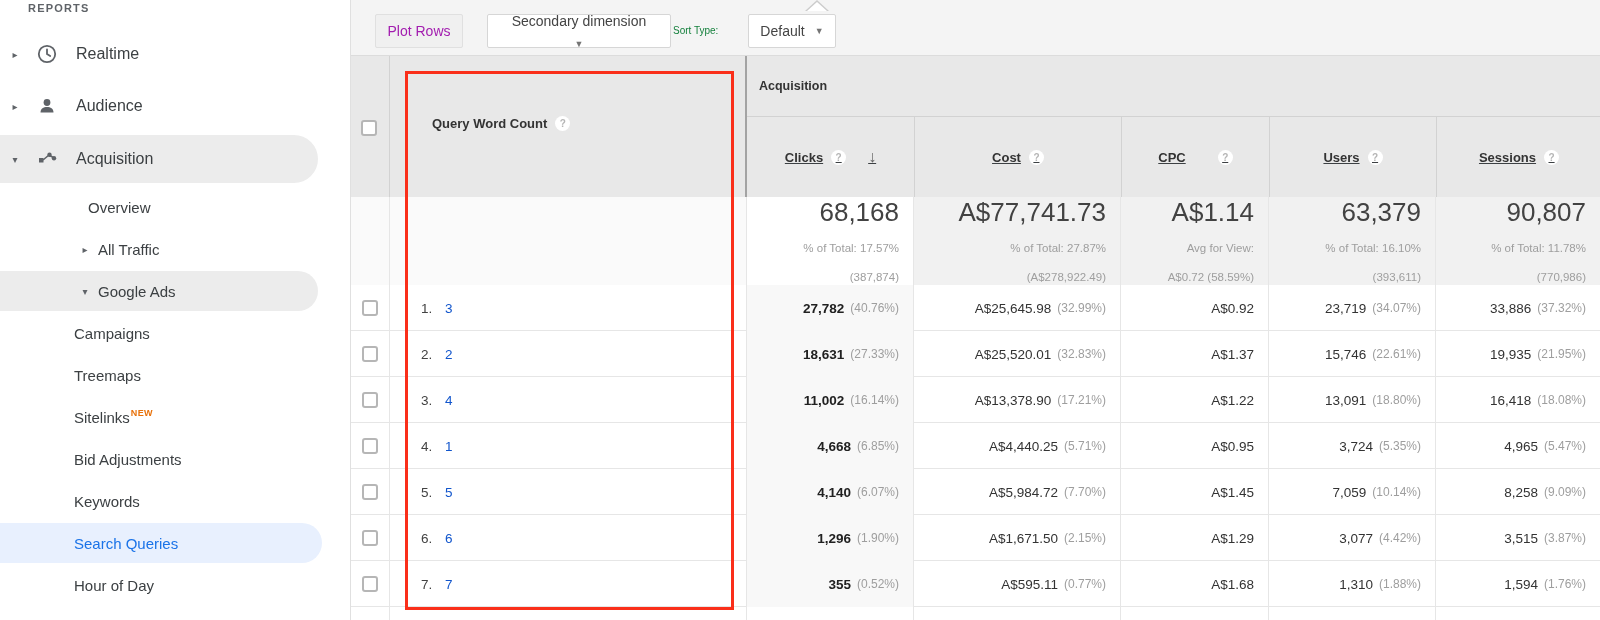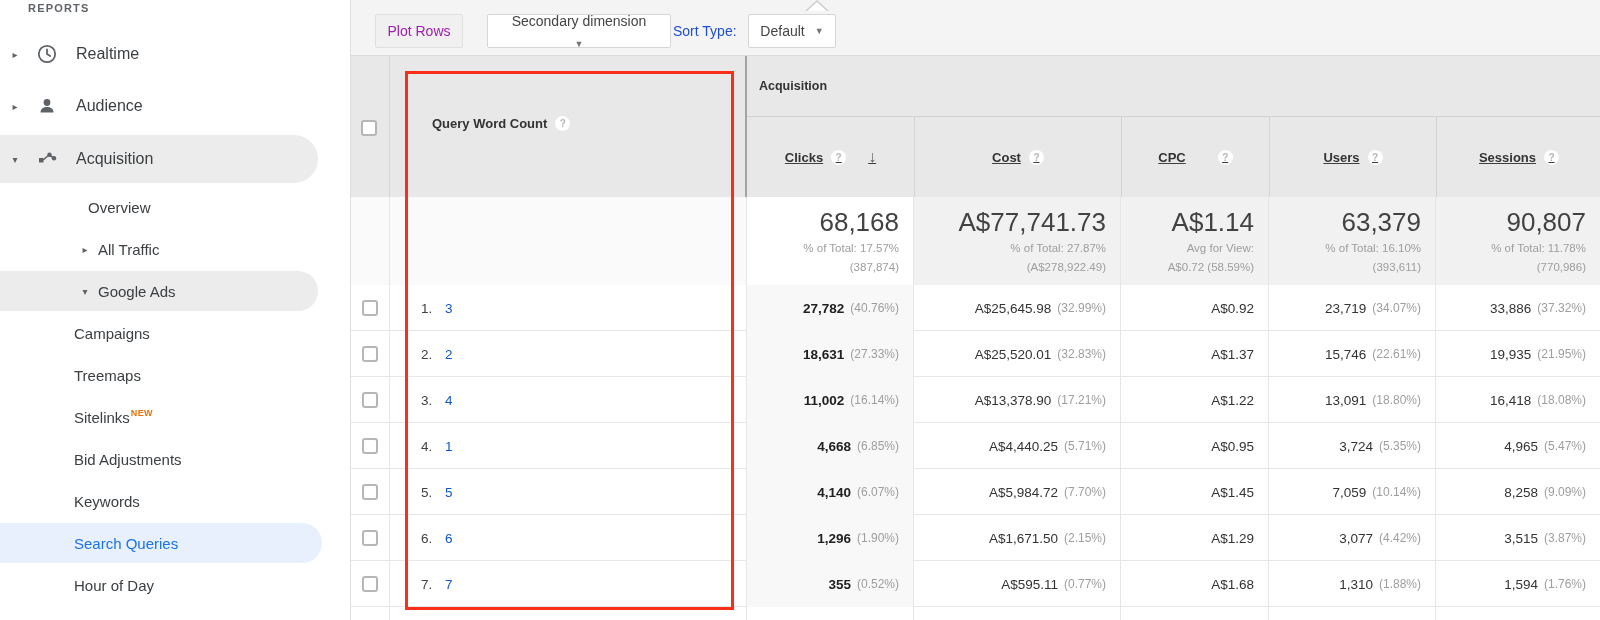--- a/index.html
+++ b/index.html
@@ -27,21 +27,21 @@
 
   .toolbar { position:absolute; left:0; top:0; width:1250px; height:56px;
     background:#f4f4f4; border-bottom:1px solid #dcdcdc; }
   .tb-btn { position:absolute; top:14px; height:34px; border-radius:2px; font-size:14px;
     display:flex; align-items:center; justify-content:center; gap:10px; cursor:pointer; }
   .btn-disabled { left:24px; width:88px; background:#f0f0f0; border:1px solid #e0e0e0; color:#a21caf; }
   .btn-white { background:#fff; border:1px solid #d6d6d6; color:#444; }
   .btn-secondary { left:136px; width:184px;flex-direction:column; }
   .btn-default { left:397px; width:88px; }
   .tb-label { position:absolute; left:322px; top:14px; height:34px; line-height:34px;
-    font-size:14px; color:#1d4ed8; }
+    font-size:10px; color:#15803d; }
   .caret-down { font-size:9px; color:#757575; }
   .popover-caret { position:absolute; left:454px; top:0; width:0; height:0;
     border-left:12px solid transparent; border-right:12px solid transparent; border-bottom:11px solid #ccc; }
   .popover-caret::after { content:""; position:absolute; left:-10px; top:2px; width:0; height:0;
     border-left:10px solid transparent; border-right:10px solid transparent; border-bottom:9px solid #fff; }
 
   
   .thead { position:absolute; left:0; top:56px; width:1250px; height:141px; background:#e8e8e8; }
   .hdr-cb { position:absolute; left:0; top:0; width:39px; height:141px; border-right:1px solid #d2d2d2; }
   .hdr-dim { position:absolute; left:39px; top:0; width:357px; height:141px; border-right:2px solid #a3a3a3; }
@@ -63,21 +63,21 @@
   .cell { border-right:1px solid #e6e6e6; }
   .c-cb { width:39px; display:flex; align-items:center; justify-content:center; }
   .c-dim { width:357px; display:flex; align-items:center; }
   .c-metric { display:flex; align-items:center; justify-content:flex-end; padding-right:14px; gap:6px; }
 
   
   .totals { position:absolute; left:0; top:197px; width:1250px; height:88px;
     border-bottom:1px solid #cfcfcf; }
   .totals .c-cb, .totals .c-dim { background:#fafafa; height:88px; }
   .totals .c-metric { background:#f1f1f1; height:88px; flex-direction:column; justify-content:center;
-    align-items:flex-end; gap:4px; }
+    align-items:flex-end; gap:14px; }
   .totals .c-metric.sorted { background:#fff; }
   .total-value { font-size:26px; font-weight:300; color:#424242; line-height:30px; }
   .total-sub { font-size:11.5px; color:#9e9e9e; line-height:15px; }
 
   
   .rows { position:absolute; left:0; top:285px; width:1250px; }
   .data-row { height:46px; border-bottom:1px solid #e6e6e6; background:#fff; }
   .data-row .c-cb, .data-row .c-dim, .data-row .c-metric { height:46px; }
   .data-row .c-metric.sorted { background:#f8f8f8; }
   .rank { font-size:13.5px; color:#424242; margin-left:31px; width:24px; }

